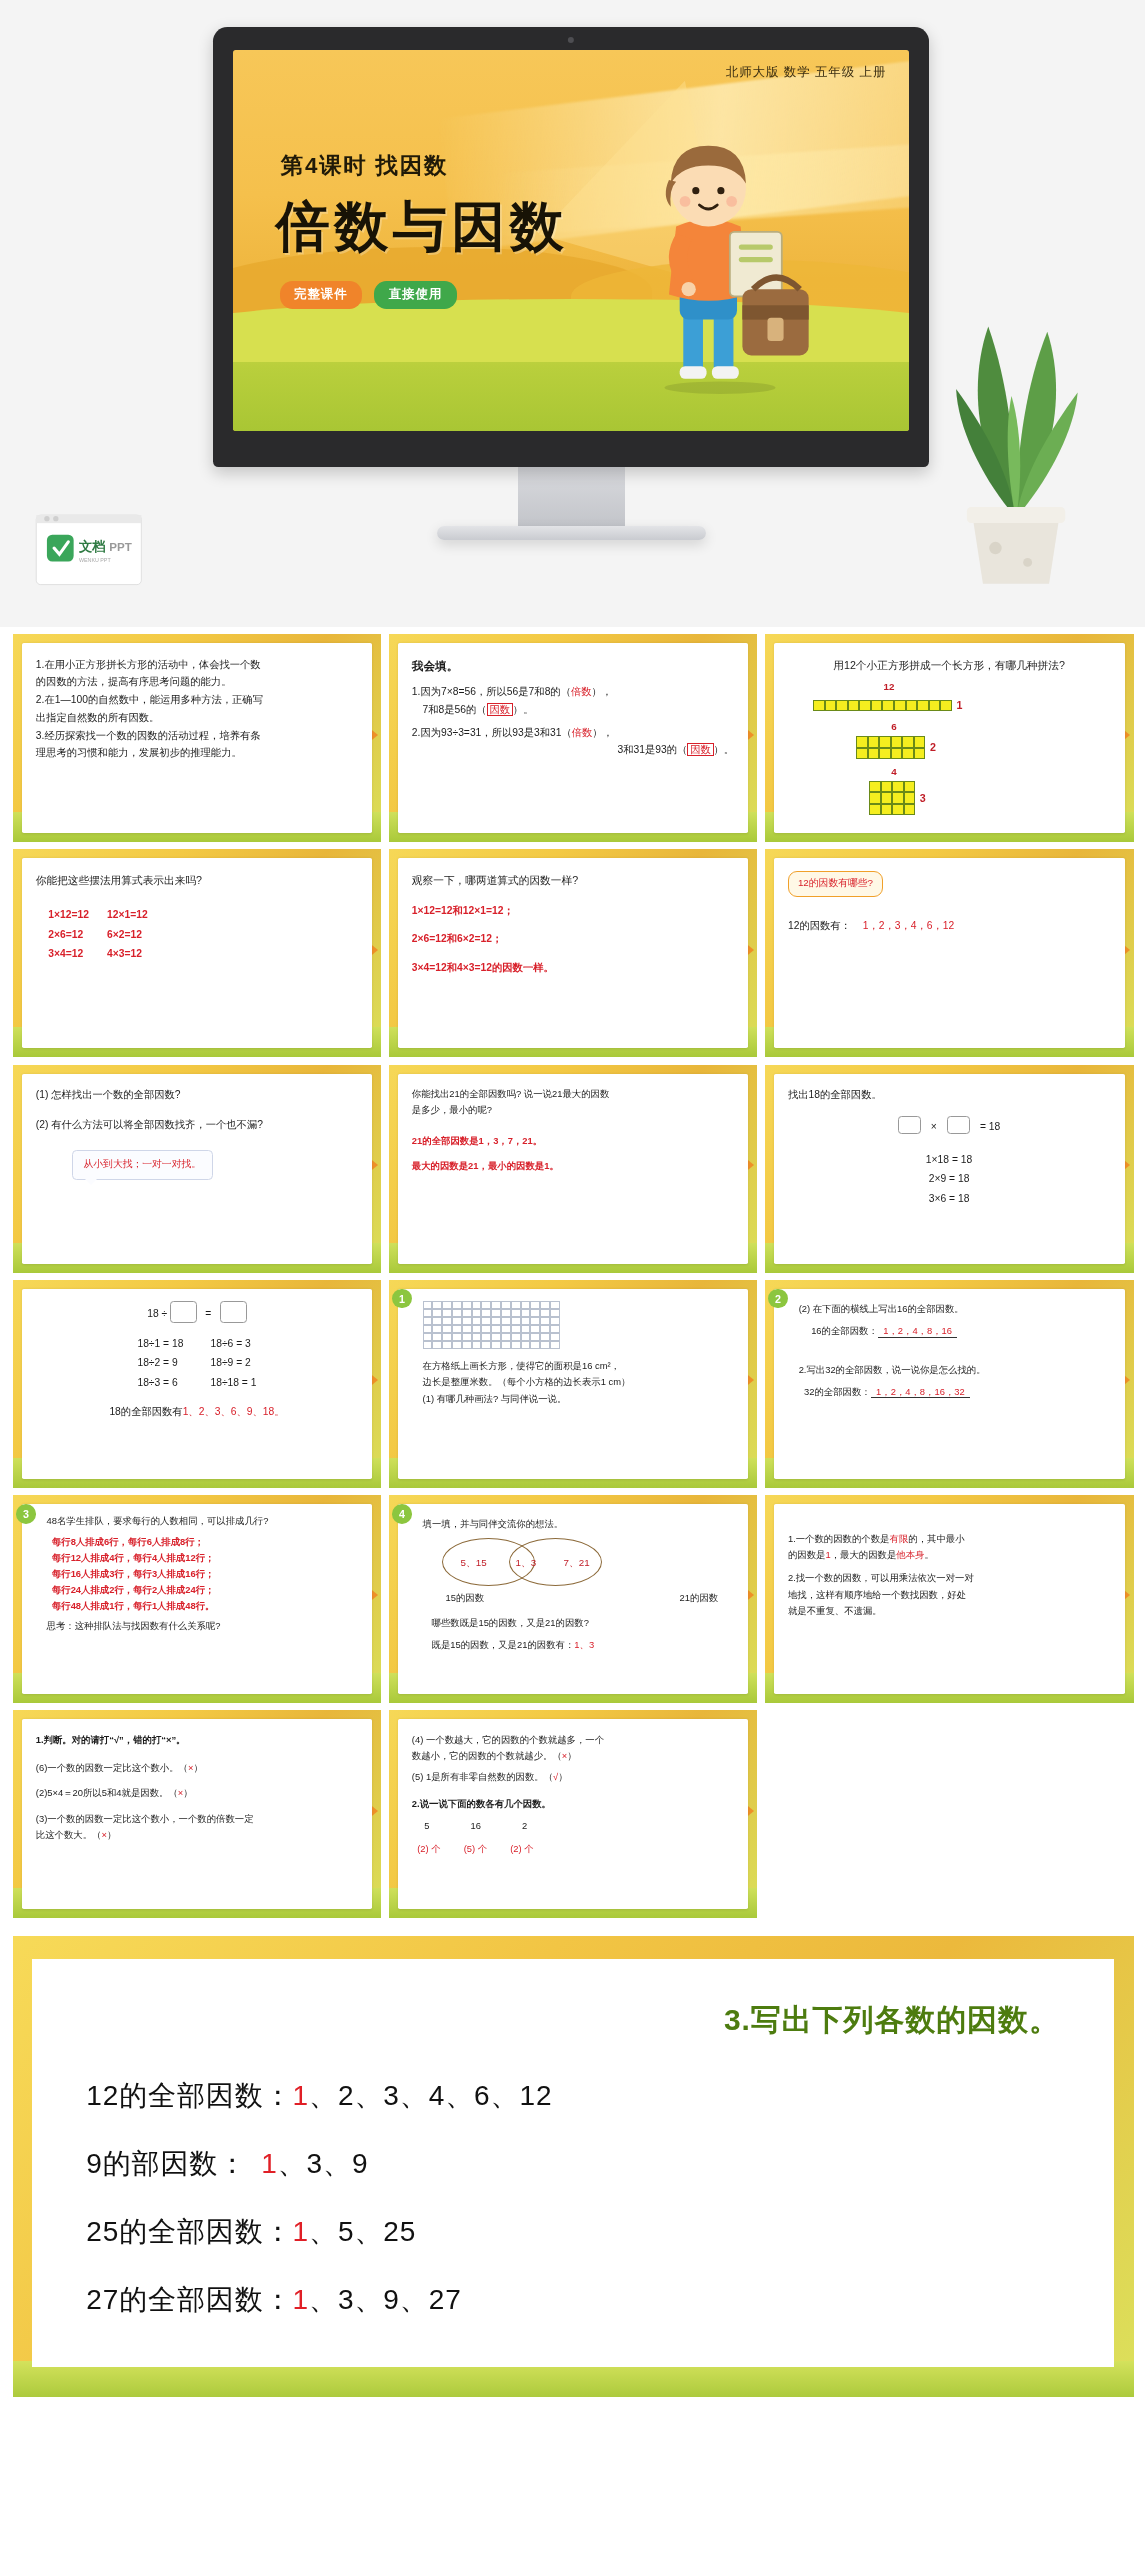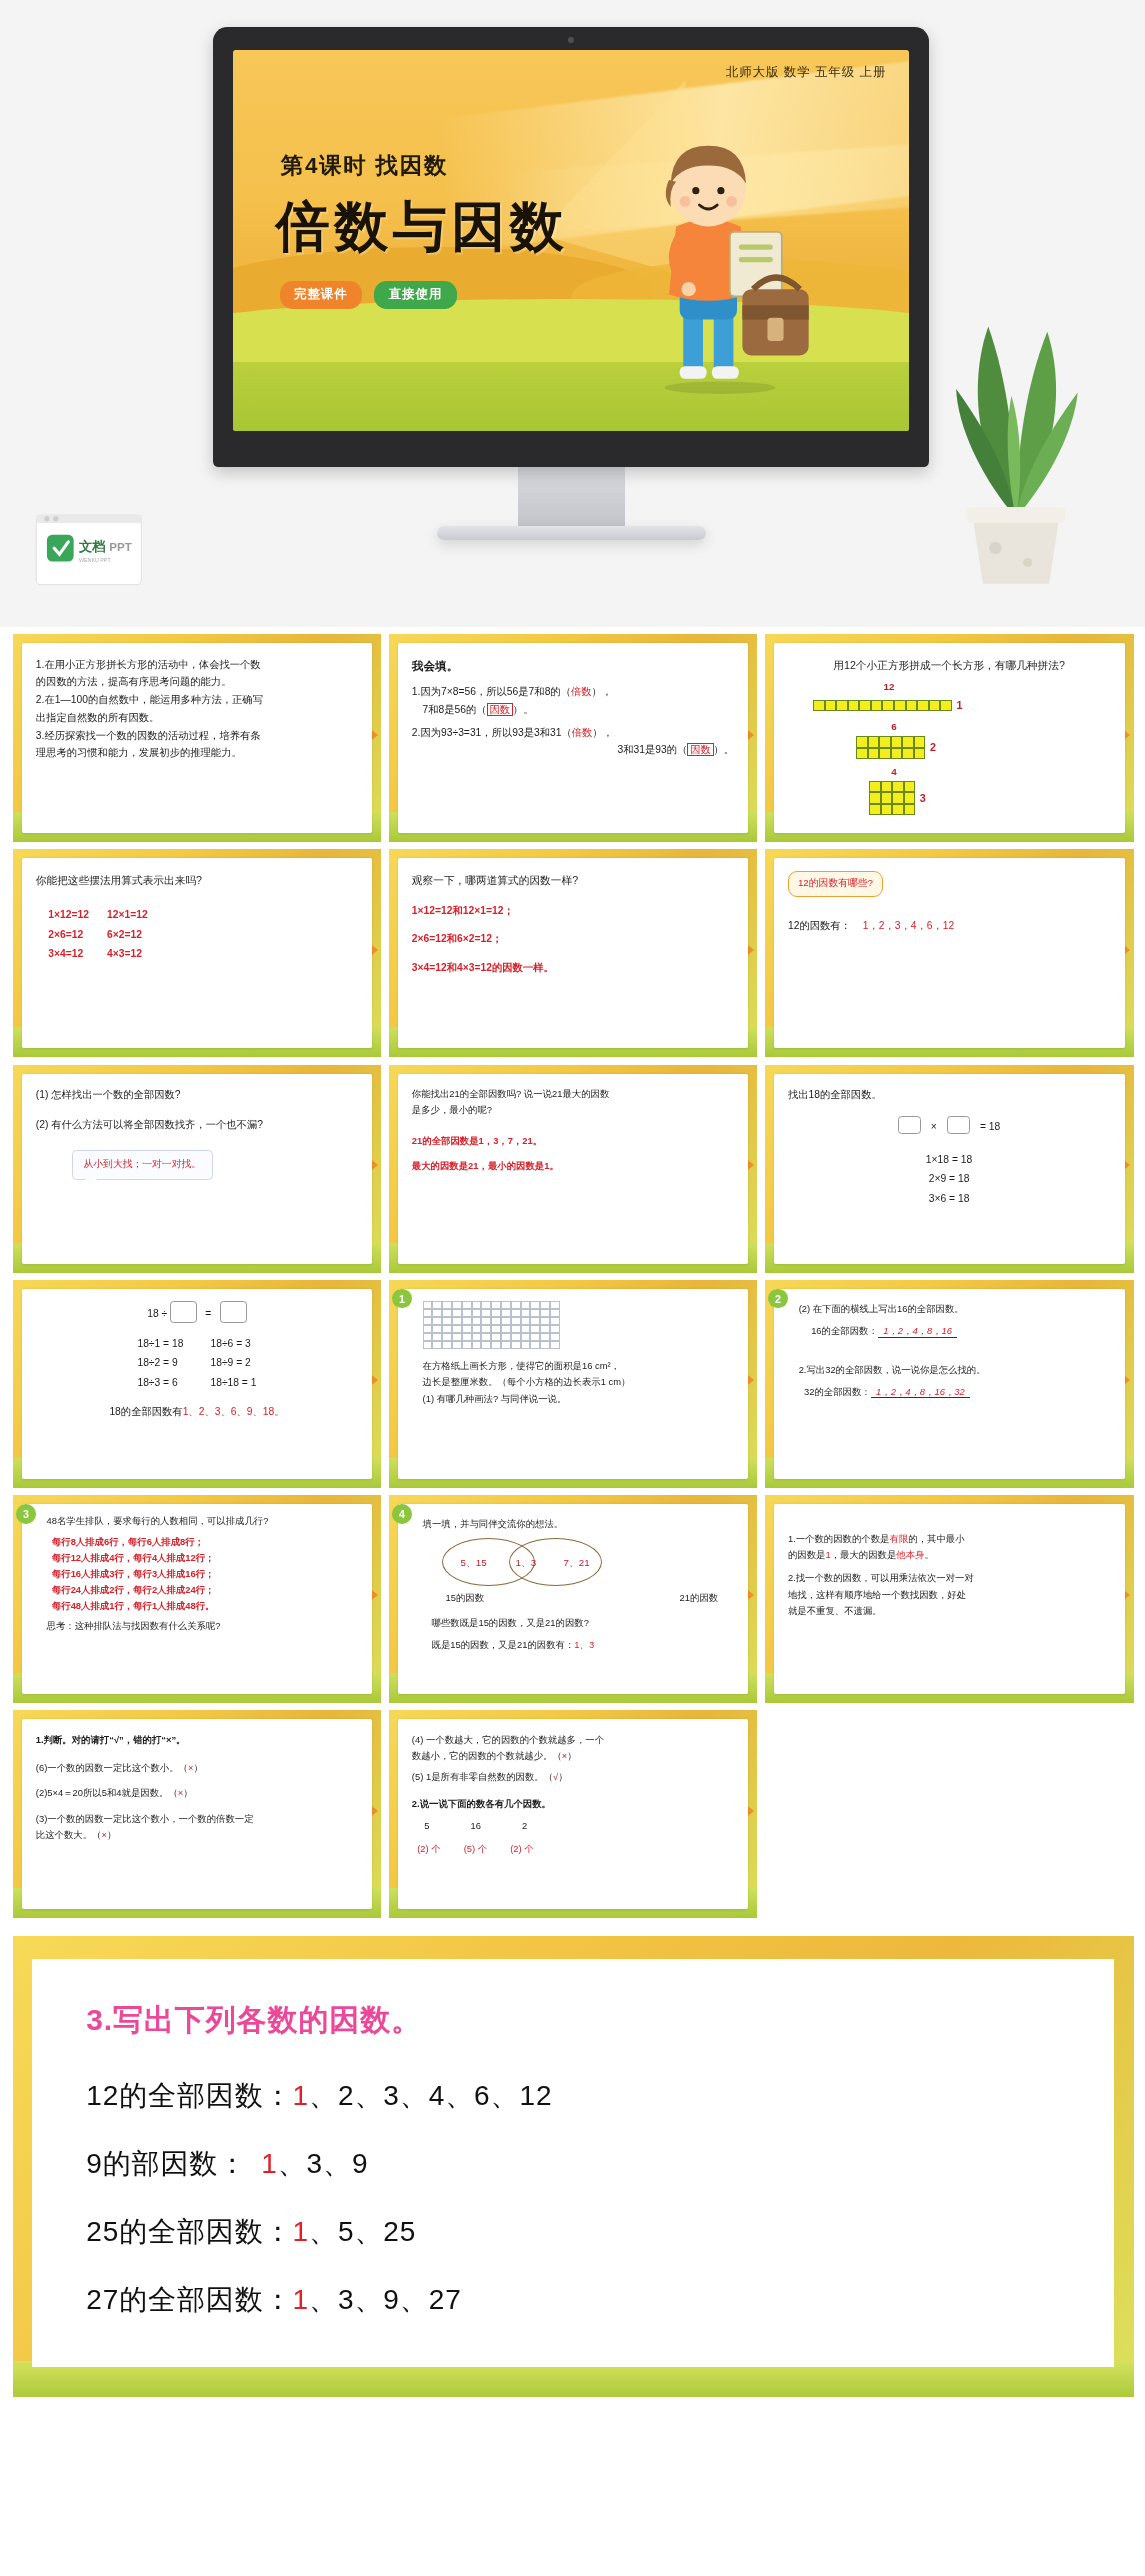--- a/index.html
+++ b/index.html
@@ -274,21 +274,21 @@
   }
   .blank {
     display:inline-block;
     width:23px; height:18px;
     border:1.1px solid #999;
     border-radius:3.6px;
     background:#fff;
     vertical-align:-4.5px;
   }
   .blank.lg { width:27px; height:21.5px; vertical-align:-5.4px; }
-  .uline { border-bottom:1.1px solid #333; padding: 0 5.4px 0.9px 5.4px; font-style: italic; }
+  .uline { border-bottom:1.1px solid #333; padding: 0 5.4px 0.9px 5.4px; }
 
   .twocol { display:flex; gap: 18px; }
   .eqs div { line-height: 1.9; }
 
   
   .fig { margin-top: 3.6px; }
   .sqrow { display:flex; align-items:center; }
   .sq { width:11.6px; height:11.6px; background:#f5ee1f; border:0.9px solid #6a8a18; }
   .lbl-top { font-size:9.8px; color:#c01d27; font-weight:bold; text-align:center; }
   .lbl-side { font-size:10.7px; color:#c01d27; font-weight:bold; margin-left:4.5px; }
@@ -319,23 +319,24 @@
   }
   .banner {
     position: relative;
     z-index:3;
     background: #fff;
     padding: 41px 54px 48px 54px;
   }
   .banner h2 {
     font-size: 30px;
     font-weight: bold;
-    color: #ec4899;
+    color: #4d7c0f;
     letter-spacing: 0.9px;
     margin-bottom: 36px;
+    text-align: right;
   }
   .banner .line {
     font-size: 28px;
     color: #111;
     margin-bottom: 30px;
     letter-spacing: 0.9px;
     white-space: nowrap;
   }
   .banner .line .lab { display:inline-block; }
   .banner .line .one { color:#e01f26; }

